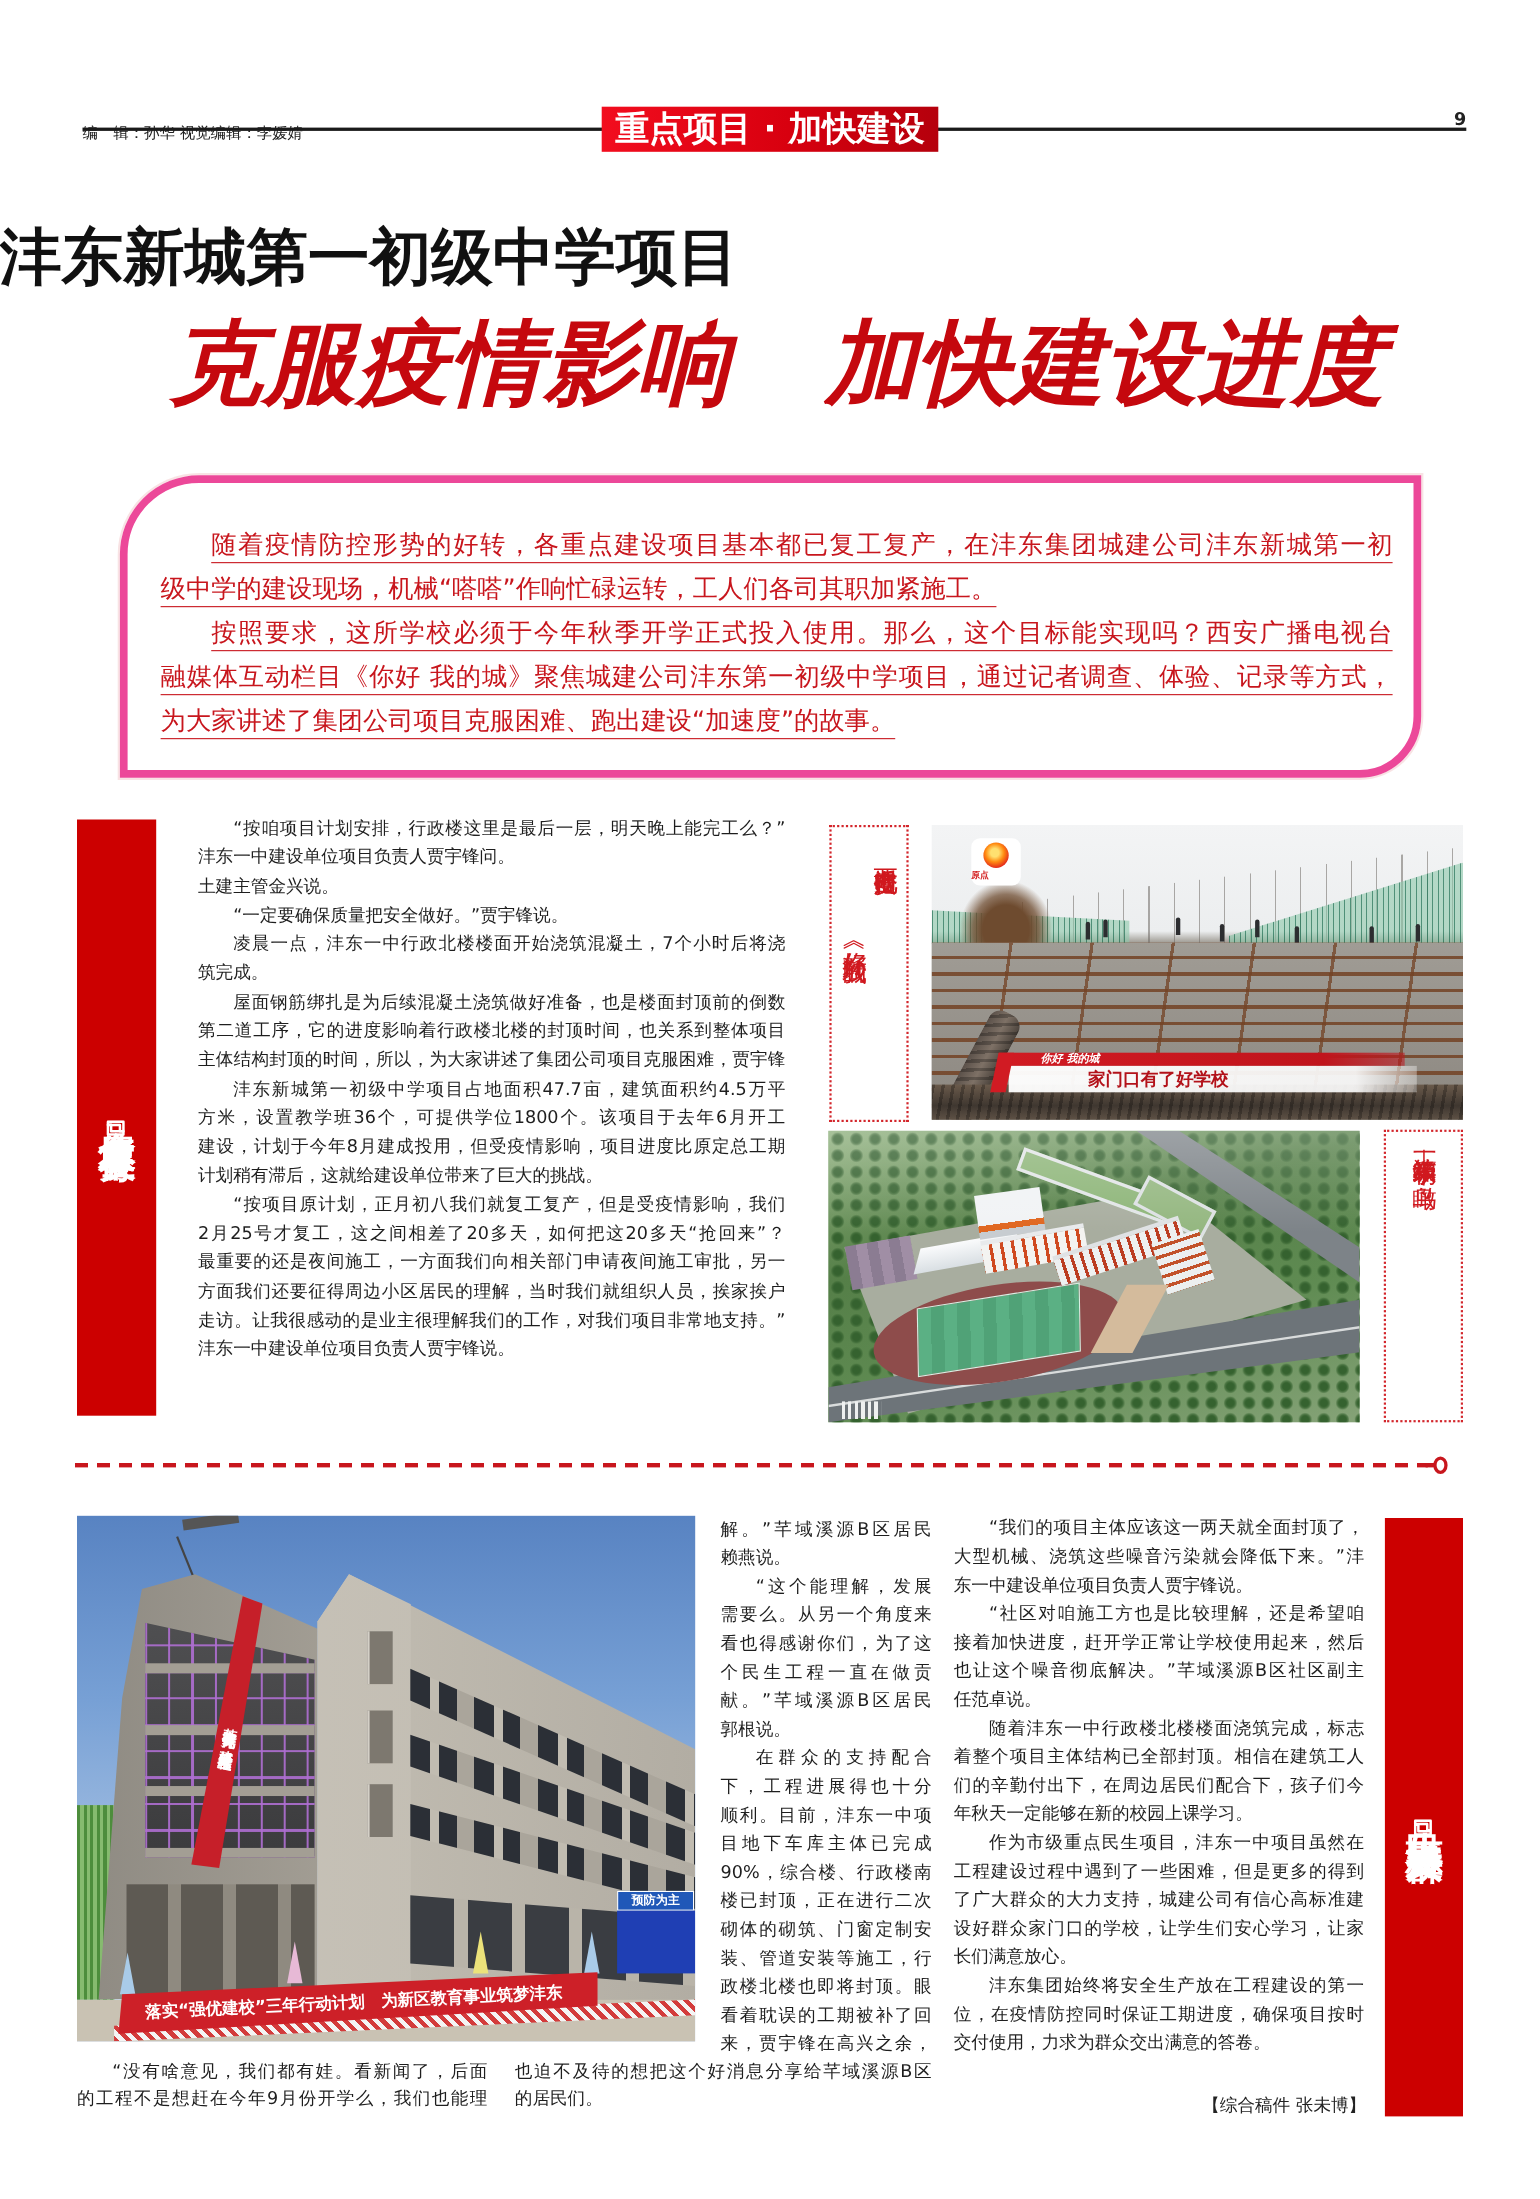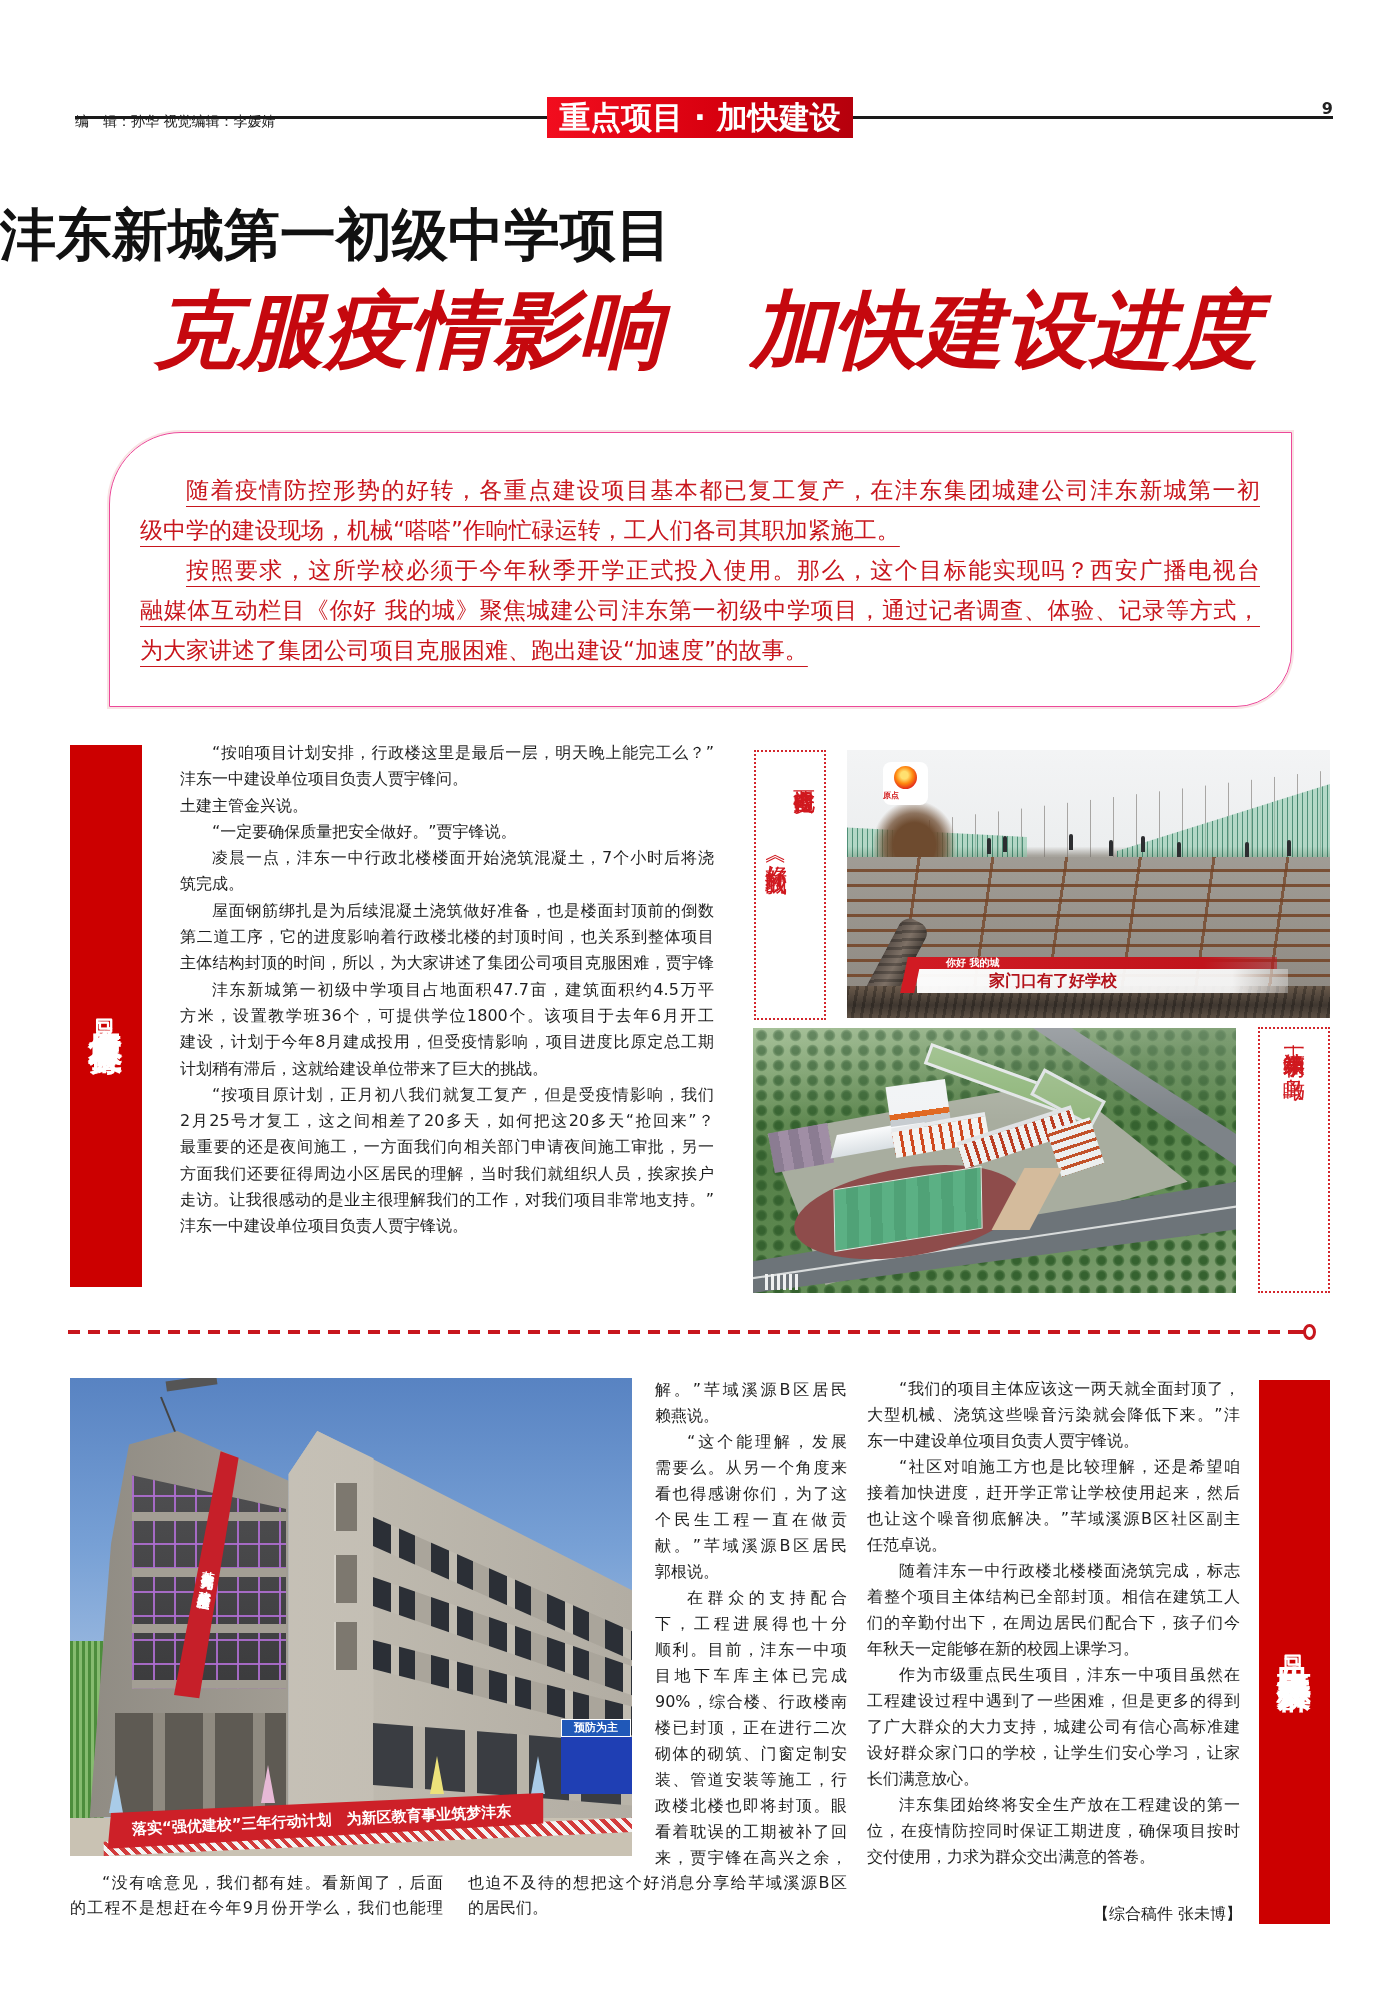--- a/index.html
+++ b/index.html
@@ -9,21 +9,21 @@
 
 
 .hdr-editors{left:75px;top:113px;font-size:14px;font-weight:normal;line-height:16px;color:#222;white-space:nowrap}
 .hdr-rule{left:75px;top:116px;width:1258px;height:3px;background:#1a1a1a}
 .hdr-section{left:547px;top:97px;width:306px;height:41px;background:linear-gradient(90deg,#f20d1e 0%,#d8000f 55%,#b5000c 100%);color:#fff;font-size:31px;font-weight:bold;line-height:41px;text-align:center;white-space:nowrap}
 .hdr-page{left:1300px;top:101px;width:33px;text-align:right;font-size:16px;font-weight:bold;line-height:16px;color:#222}
 .kicker{left:0;top:203px;width:1400px;text-align:left;font-size:56px;font-weight:bold;line-height:64px;color:#111;white-space:nowrap}
 .mainhead{left:0;top:282px;width:1414px;text-align:center;font-family:"DejaVu Serif","Liberation Serif",serif;font-size:84px;line-height:96px;font-weight:bold;font-style:italic;color:#c5080e;white-space:nowrap;letter-spacing:1px}
 
 
-.intro{left:109px;top:432px;width:1183px;height:275px;border:1px solid #ec4899;border-radius:72px 0 56px 0;box-shadow:0 0 0 2px rgba(200,22,29,.12)}
+.intro{left:109px;top:432px;width:1183px;height:275px;border:7px solid #ec4899;border-radius:72px 0 56px 0;box-shadow:0 0 0 2px rgba(200,22,29,.12)}
 .intro-text{left:30px;top:37px;width:1120px;font-size:23px;line-height:40px;color:#c8161d}
 .intro-text .ln{height:40px;text-decoration:underline;text-decoration-color:#c8161d;text-decoration-thickness:1px;text-underline-offset:8px}
 
 
 .col{font-size:16px;color:#1e1e1e}
 .col .ln{height:26px;line-height:26px}
 .ln.j{text-align:justify;text-align-last:justify}
 .ln.i{text-indent:2em}
 .col-left{left:180px;top:740px;width:534px}
 .col-left .ln{height:26.3px;line-height:26.3px}
@@ -64,21 +64,21 @@
 .p1-mesh-r{left:270px;top:34px;width:213px;height:76px;background:repeating-linear-gradient(90deg,rgba(40,120,90,.8) 0 1px,rgba(140,200,170,.6) 1px 5px);clip-path:polygon(0 88%,100% 0,100% 100%,0 100%)}
 .p1-poles{left:60px;top:20px;width:423px;height:88px;background:repeating-linear-gradient(90deg,transparent 0 22px,rgba(110,105,100,.55) 22px 23px);clip-path:polygon(0 60%,100% 0,100% 100%,0 100%)}
 .p1-pile{left:25px;top:50px;width:85px;height:60px;background:radial-gradient(ellipse at 50% 75%,#6e4b2f 0 35%,rgba(110,75,47,.75) 50%,transparent 70%)}
 .p1-worker{width:4px;height:16px;background:#2c2d30;border-radius:2px 2px 0 0}
 .p1-deck{left:0;top:107px;width:483px;height:161px;background:repeating-linear-gradient(180deg,transparent 0 12px,rgba(115,66,36,.85) 12px 15px),repeating-linear-gradient(98deg,transparent 0 70px,rgba(115,66,36,.75) 70px 73px),linear-gradient(180deg,#a09c95,#8c8780)}
 .p1-fg{left:0;top:236px;width:483px;height:32px;background:repeating-linear-gradient(100deg,rgba(0,0,0,.25) 0 3px,transparent 3px 9px),linear-gradient(180deg,#6a5a4b,#3f3730 60%,#5e5145)}
 .p1-fg2{left:30px;top:165px;width:30px;height:110px;background:repeating-linear-gradient(150deg,rgba(0,0,0,.25) 0 3px,transparent 3px 8px),linear-gradient(90deg,#5a5049,#7e7166,#4b433c);transform:rotate(28deg);border-radius:12px}
 .p1-logo{left:36px;top:12px;width:45px;height:43px;background:#fff;border-radius:8px}
 .p1-logo-circle{left:11px;top:4px;width:23px;height:23px;border-radius:50%;background:radial-gradient(circle at 45% 40%,#ffe070 0 20%,#ff8a10 45%,#e3261b 75%)}
 .p1-logo-text{left:0;top:29px;width:45px;font-size:8px;line-height:10px;font-weight:bold;color:#d21c1c}
-.p1-lt-red{left:61px;top:207px;width:369px;height:12px;background:linear-gradient(90deg,#d11b23,#c0141c 80%,rgba(192,20,28,.55));color:#fff;font-size:10px;line-height:12px;font-weight:bold;padding-left:38px;white-space:nowrap}
+.p1-lt-red{left:61px;top:207px;width:369px;height:12px;background:linear-gradient(90deg,#d11b23,#c0141c 80%,rgba(192,20,28,.55));color:#fff;font-size:10px;line-height:12px;font-style:italic;font-weight:bold;padding-left:38px;white-space:nowrap}
 .p1-lt-white{left:70px;top:219px;width:371px;height:24px;background:linear-gradient(90deg,rgba(255,255,255,.96),rgba(250,250,250,.92) 85%,rgba(255,255,255,.35));color:#b3121a;font-family:"DejaVu Serif","Liberation Serif",serif;font-weight:bold;font-size:16px;line-height:24px;padding-left:72px;white-space:nowrap}
 .p1-lt-accent{left:57px;top:207px;width:14px;height:36px;background:#d11b23;transform:skewX(-12deg)}
 
 
 .p2{left:753px;top:1028px;width:483px;height:265px;background:radial-gradient(circle,#35622f 0 30%,rgba(53,98,47,.6) 45%,transparent 55%) 0 0/17px 15px,linear-gradient(165deg,#8bae79 0%,#557f48 35%,#5f8b52 65%,#86a378 100%)}
 .p2-lot{background:#a8ad9f;clip-path:polygon(3% 40%,64% 20%,90% 58%,15% 97%)}
 .p2-road{background:#6d7479;clip-path:polygon(0 88%,100% 58%,100% 76%,0 100%)}
 .p2-lane{background:#d9dcdc;clip-path:polygon(0 94%,100% 67%,100% 67.8%,0 94.8%)}
 .p2-road-r{background:#7d8388;clip-path:polygon(58% 0,66% 0,100% 40%,100% 52%)}
 .p2-cross{left:12px;top:246px;width:36px;height:16px;background:repeating-linear-gradient(90deg,#eef0f0 0 3px,transparent 3px 6px)}

